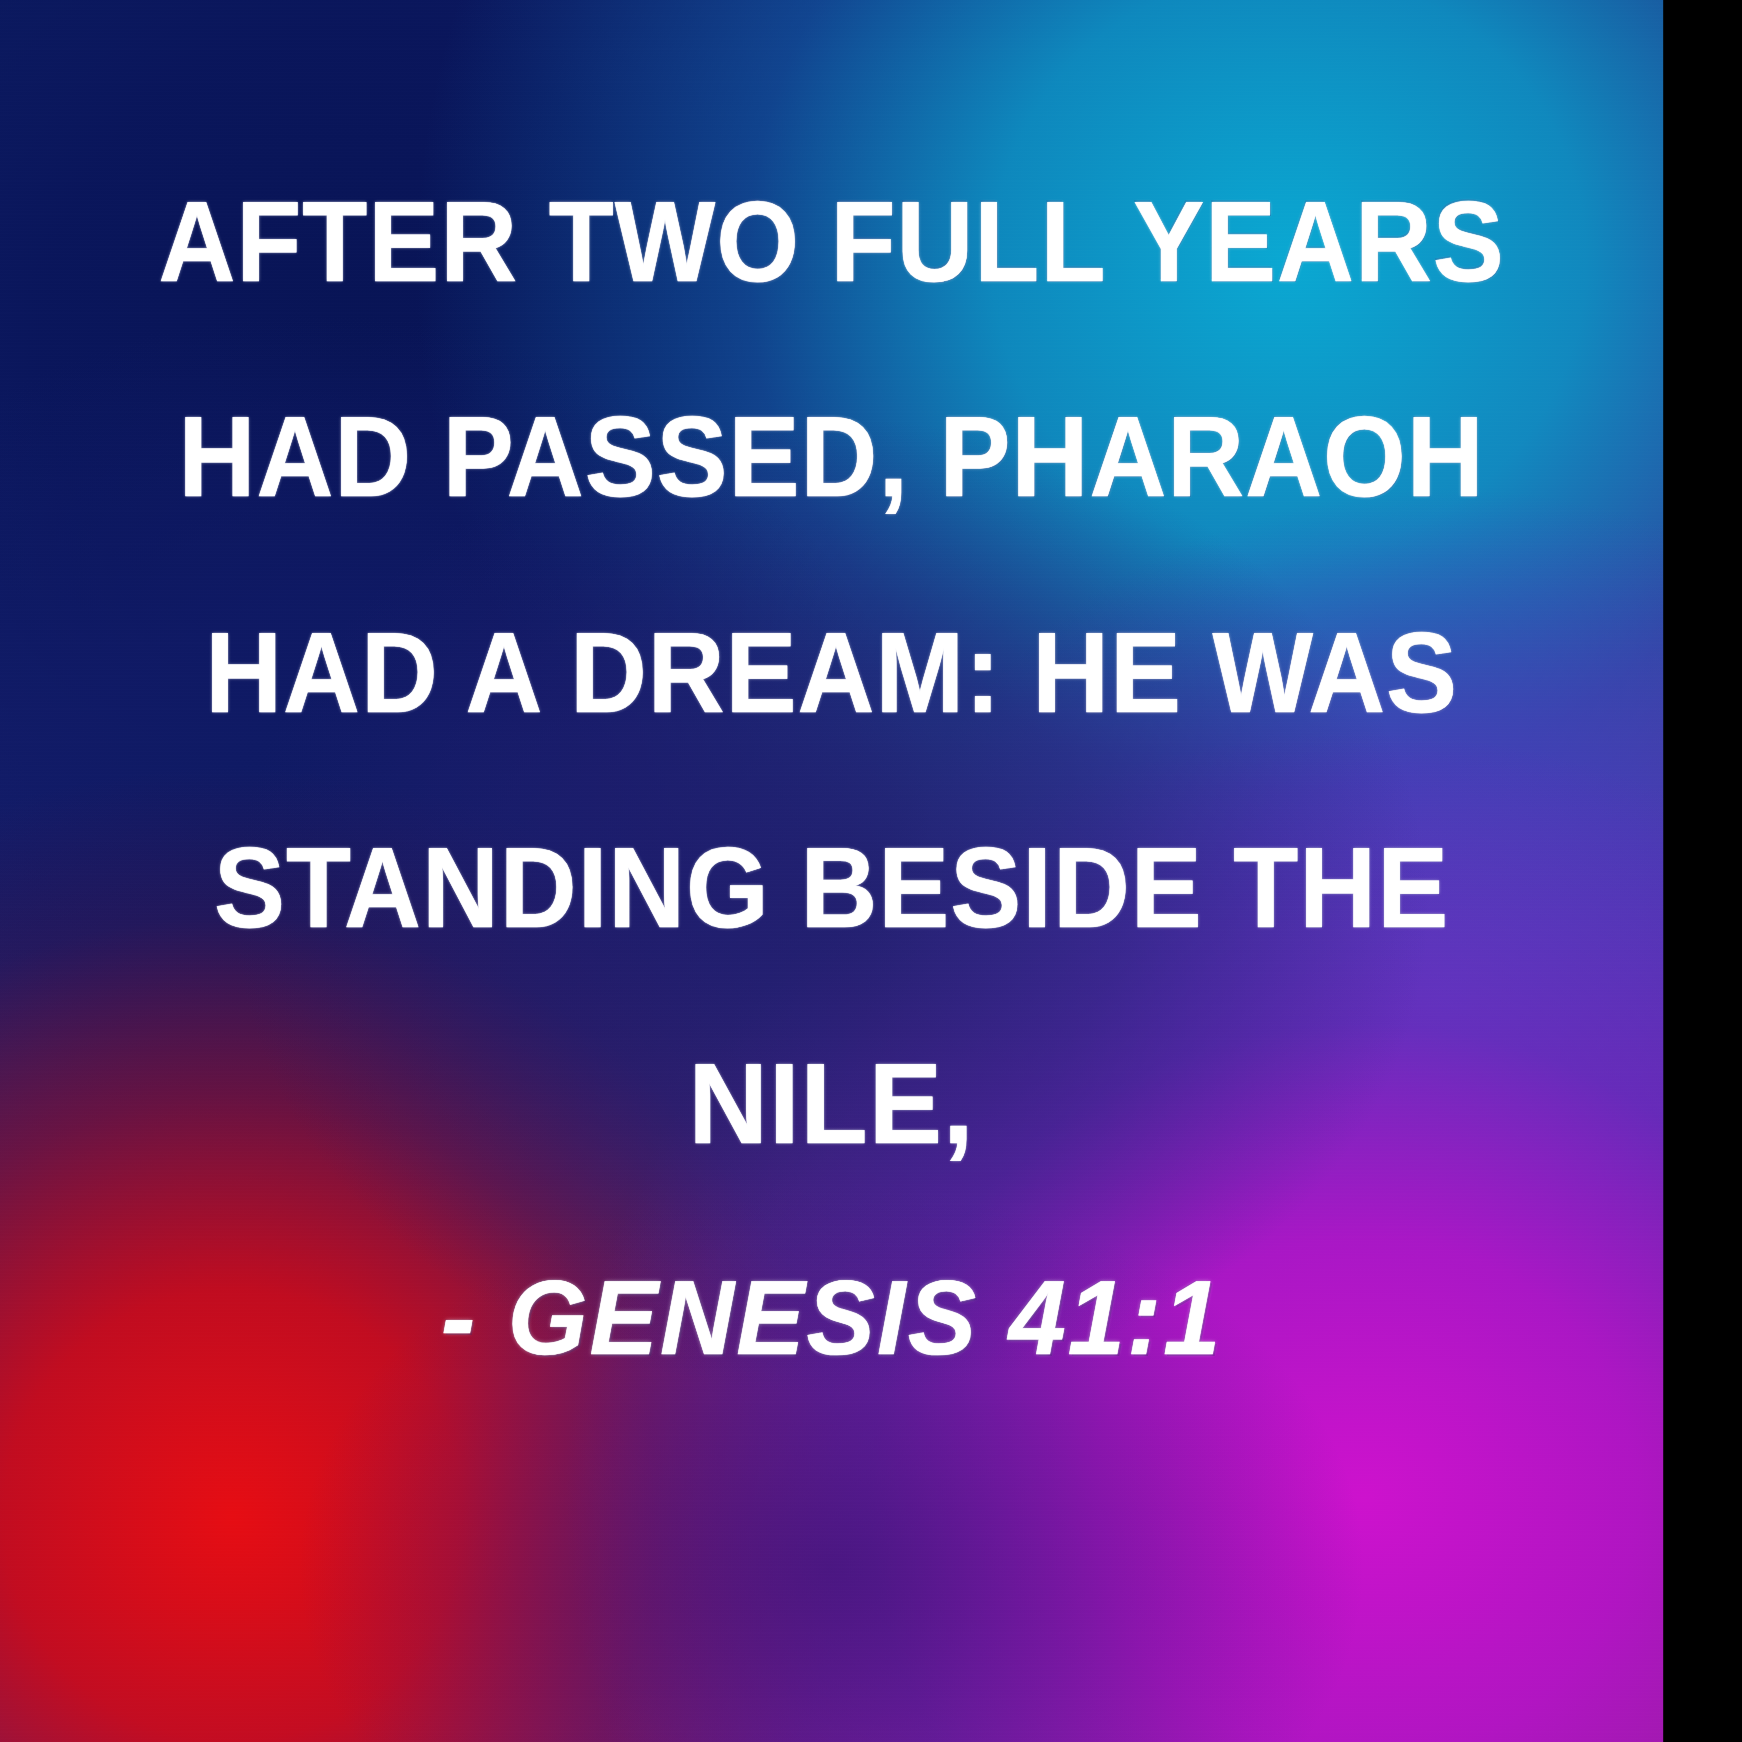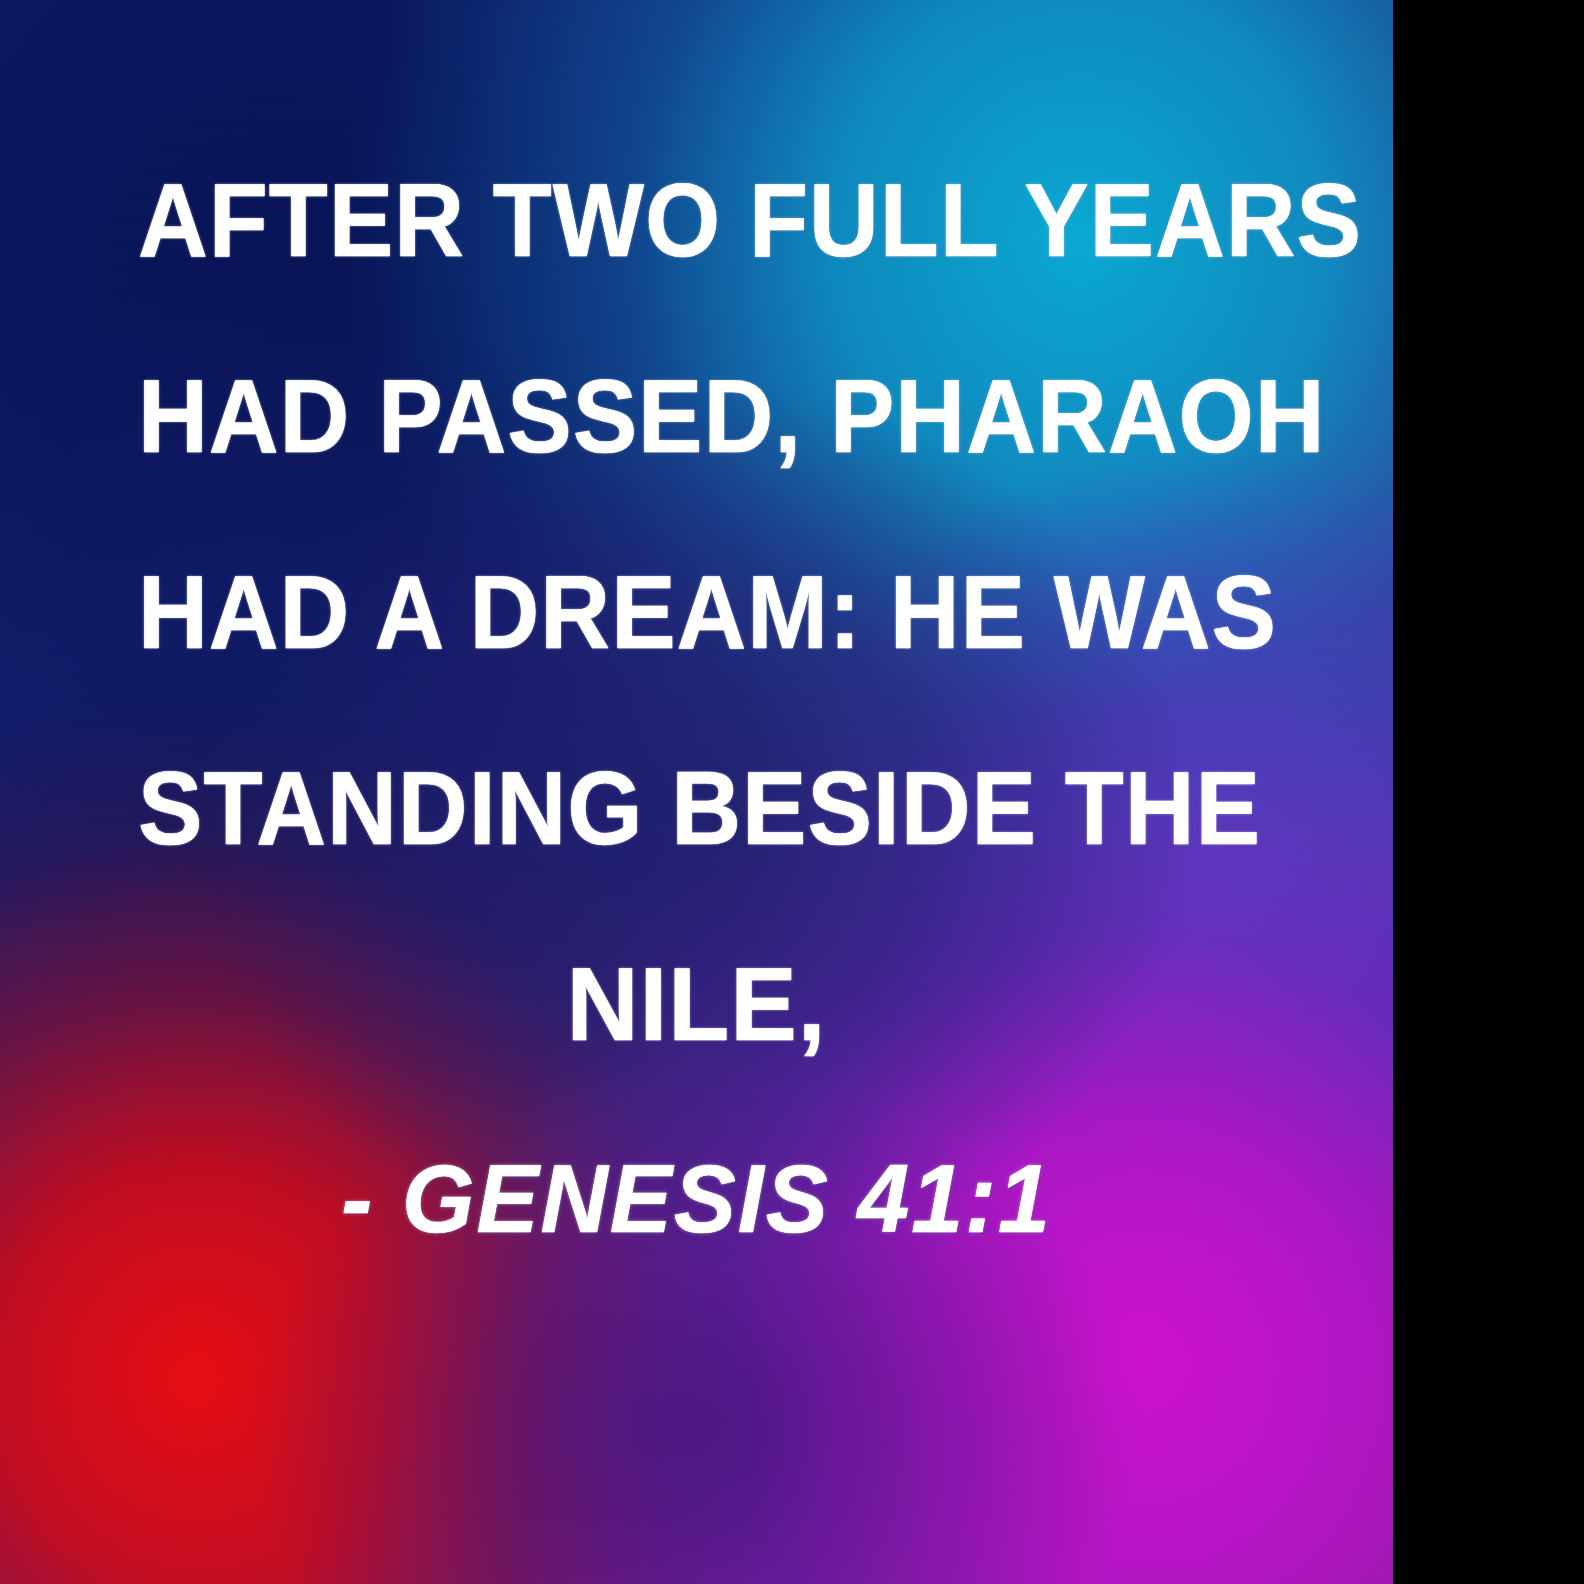--- a/index.html
+++ b/index.html
@@ -3,21 +3,21 @@
 <meta charset="utf-8">
 <style>
   html, body {
     margin: 0;
     padding: 0;
     background: #000;
   }
 
   #canvas {
     position: relative;
-    width: 1393px;
+    width: 1512px;
     height: 1584px;
     overflow: hidden;
     font-family: "Liberation Sans", sans-serif;
   }
 
   
   .bg-base {
     position: absolute;
     inset: 0;
     background: linear-gradient(145deg, #0b1a5e 0%, #16206e 22%, #2b2472 42%, #4b2a8f 62%, #7a1f96 80%, #b71a86 100%);

